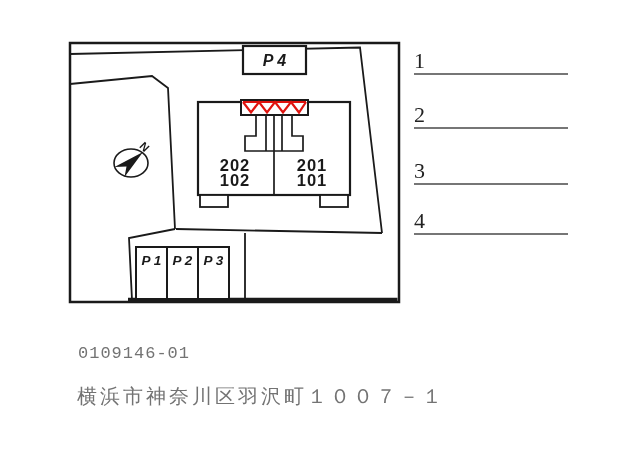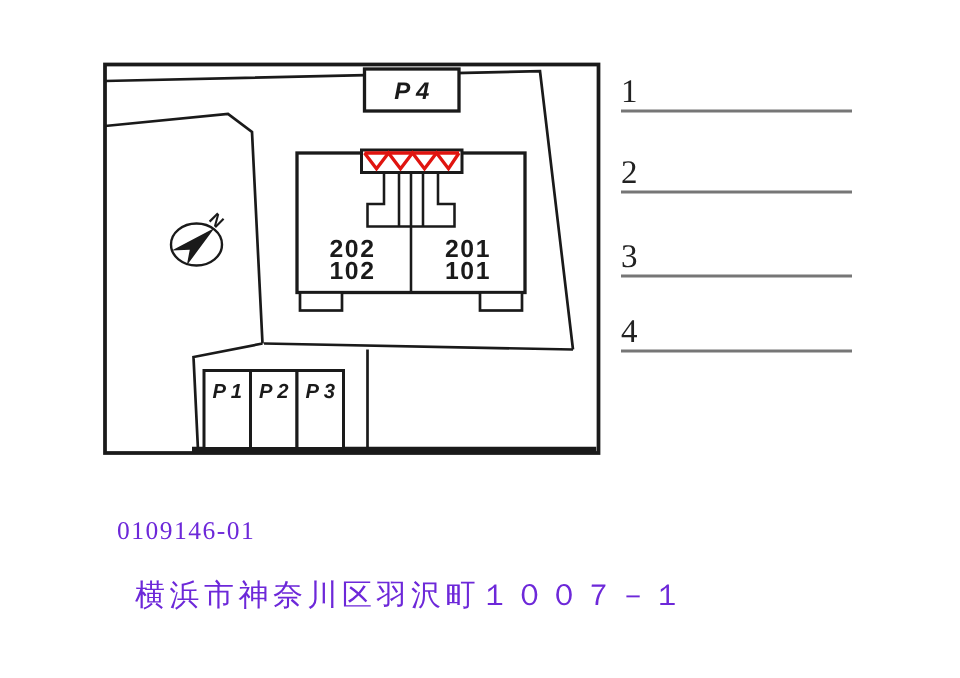--- a/index.html
+++ b/index.html
@@ -4,25 +4,25 @@
 <style>
   html,body{margin:0;padding:0;background:#fff;}
   #page{position:relative;width:568px;height:452px;background:#ffffff;overflow:hidden;
         font-family:"Liberation Sans","DejaVu Sans",sans-serif;}
   #plan-svg{position:absolute;left:0;top:0;}
   .legend-row{position:absolute;left:414px;width:196px;}
   .legend-num{position:absolute;left:0;top:0;
         font-family:"Liberation Serif","DejaVu Serif",serif;
         font-size:22px;color:#222;line-height:22px;}
   .legend-line{position:absolute;left:0;width:196px;height:2px;background:#767676;}
-  .footer-text{position:absolute;color:#6d28d9;
-        font-family:Liberation Serif, serif;white-space:nowrap;}
+  .footer-text{position:absolute;color:#737373;
+        font-family:Liberation Mono, monospace;white-space:nowrap;}
   #footer-code{left:78px;top:344px;font-size:17px;letter-spacing:1px;}
   #footer-name{left:77px;top:361px;font-size:20px;letter-spacing:3px;}
-  #footer-address{left:90px;top:383px;font-size:20px;letter-spacing:3px;}
+  #footer-address{left:77px;top:383px;font-size:20px;letter-spacing:3px;}
   svg text{font-family:"Liberation Sans","DejaVu Sans",sans-serif;fill:#1a1a1a;}
   .map-label{font-weight:bold;}
 </style>
 </head>
 <body>
 
 <div id="page">
 
   <svg id="plan-svg" width="640" height="452" viewBox="0 0 640 452">
 

